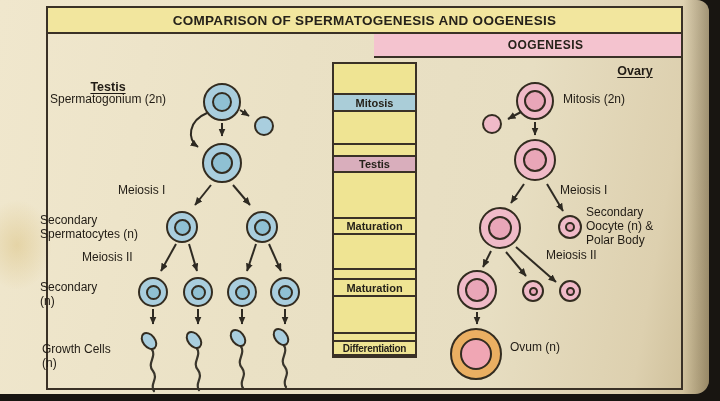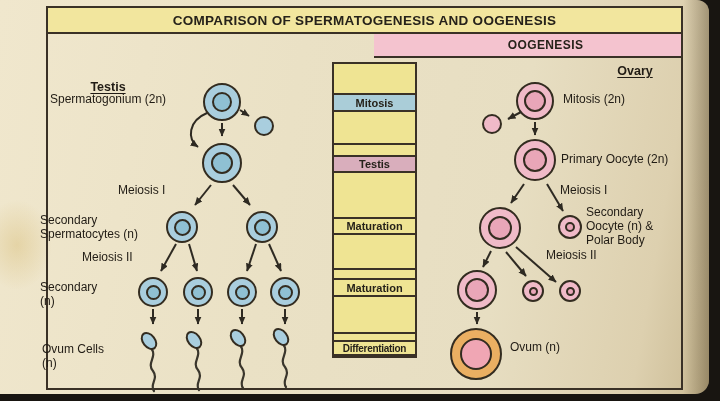--- a/index.html
+++ b/index.html
@@ -64,26 +64,25 @@
   </div>
 
   <div class="lbl organ" style="left:85px;top:80px;width:46px;text-align:center">Testis</div>
   <div class="lbl center" style="left:50px;top:93px;width:152px">Spermatogonium (2n)</div>
   <div class="lbl center" style="left:118px;top:184px;width:92px">Meiosis I</div>
   <div class="lbl center" style="left:40px;top:214px;width:130px">Secondary
 Spermatocytes (n)</div>
   <div class="lbl center" style="left:82px;top:251px;width:92px">Meiosis II</div>
   <div class="lbl center" style="left:40px;top:281px;width:90px">Secondary
 (n)</div>
-  <div class="lbl center" style="left:42px;top:343px;width:96px">Ovum Cells
+  <div class="lbl center" style="left:42px;top:343px;width:96px">Growth Cells
 (n)</div>
 
   <div class="lbl organ" style="left:610px;top:64px;width:50px;text-align:center">Ovary</div>
   <div class="lbl nowrap" style="left:563px;top:93px">Mitosis (2n)</div>
-  <div class="lbl nowrap" style="left:561px;top:153px">Primary Oocyte (2n)</div>
   <div class="lbl nowrap" style="left:560px;top:184px">Meiosis I</div>
   <div class="lbl center" style="left:586px;top:206px;width:92px">Secondary
 Oocyte (n) &amp;
 Polar Body</div>
   <div class="lbl nowrap" style="left:546px;top:249px">Meiosis II</div>
   <div class="lbl nowrap" style="left:510px;top:341px">Ovum (n)</div>
 
   <div class="cell blue" style="left:203px;top:83px;width:38px;height:38px">
       <div class="nuc" style="width:20px;height:20px"></div>
     </div>

